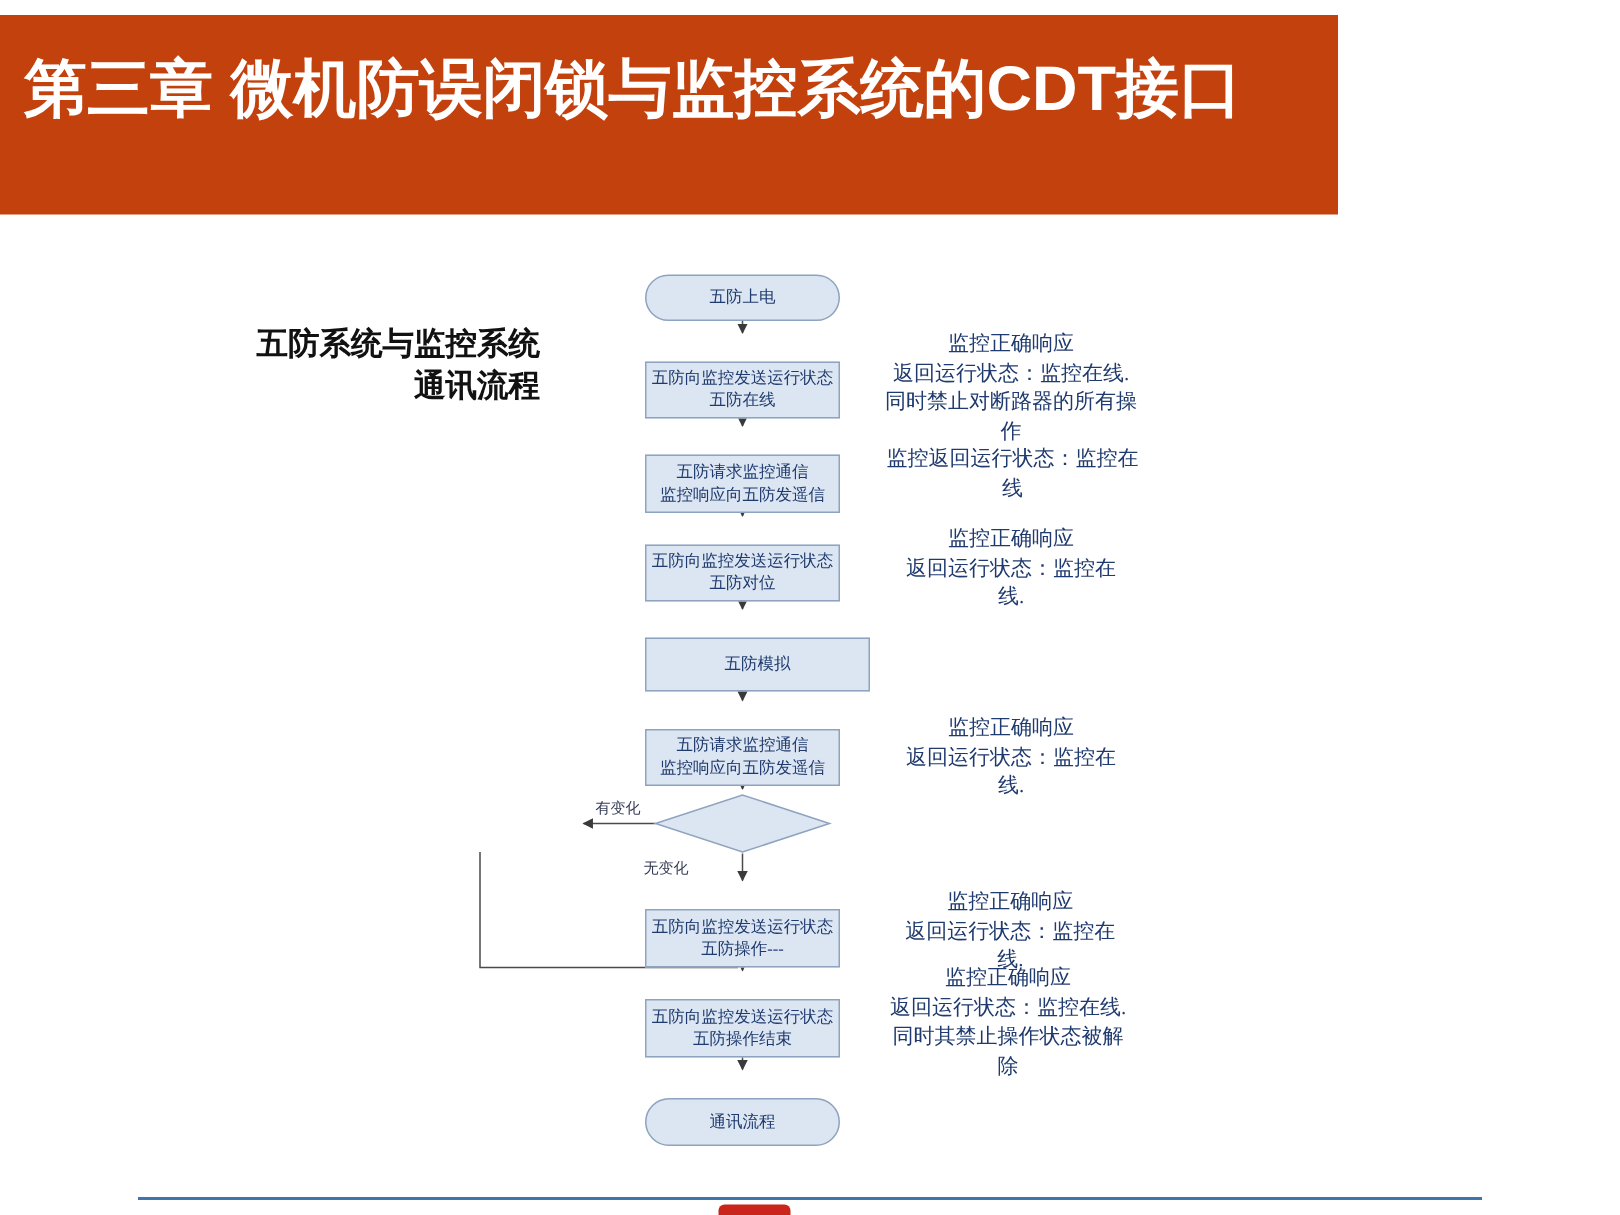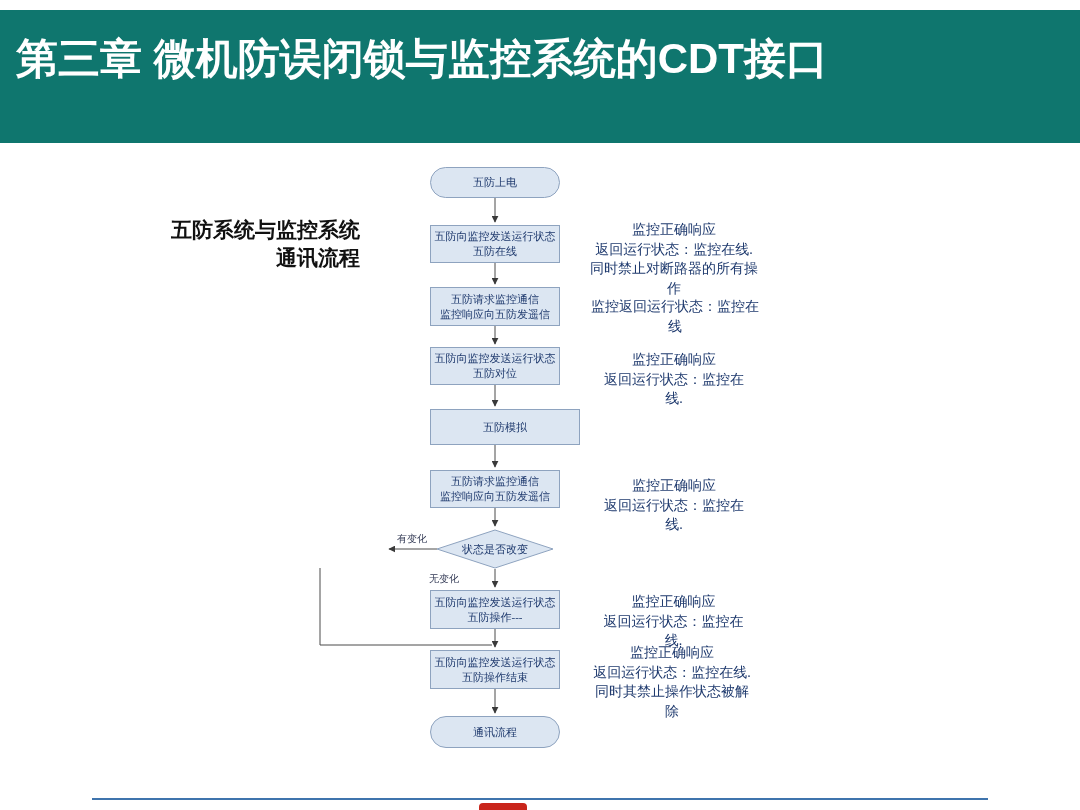--- a/index.html
+++ b/index.html
@@ -7,22 +7,22 @@
     position: relative;
     width: 1080px;
     height: 810px;
     background: #ffffff;
     overflow: hidden;
     font-family: "Liberation Sans", sans-serif;
   }
   .title-banner {
     position: absolute;
     left: 0; top: 10px;
-    width: 1080px; height: 133px;
-    background: #0f766e;
+    width: 892px; height: 133px;
+    background: #c2410c;
     box-sizing: border-box;
   }
   .title-banner h1 {
     margin: 0;
     padding: 26px 10px 0 16px;
     font-size: 42px;
     line-height: 1.1;
     font-weight: bold;
     color: #ffffff;
     font-family: "Liberation Sans", sans-serif;
@@ -52,20 +52,21 @@
     border: 1px solid #8ea3bf;
     display: flex;
     align-items: center;
     justify-content: center;
     text-align: center;
     font-size: 11px;
     line-height: 1.35;
     color: #1f3a6e;
     white-space: pre-line;
     font-family: "Liberation Serif", serif;
+    margin-top: 16px;
   }
   .node.oval { border-radius: 16px; }
   .decision-label {
     position: absolute;
     display: flex;
     align-items: center;
     justify-content: center;
     text-align: center;
     font-size: 11px;
     color: #1f3a6e;
@@ -143,21 +144,20 @@
 监控响应向五防发遥信</div>
 
   <div class="node" style="left:430px;top:347px;width:130px;height:38px">五防向监控发送运行状态
 五防对位</div>
 
   <div class="node" style="left:430px;top:409px;width:150px;height:36px">五防模拟</div>
 
   <div class="node" style="left:430px;top:470px;width:130px;height:38px">五防请求监控通信
 监控响应向五防发遥信</div>
 
-  <div class="decision-label" style="left:437px;top:529px;width:116px;height:40px">状态是否改变</div>
 
 
   <div class="node" style="left:430px;top:590px;width:130px;height:39px">五防向监控发送运行状态
 五防操作---</div>
 
   <div class="node" style="left:430px;top:650px;width:130px;height:39px">五防向监控发送运行状态
 五防操作结束</div>
 
   <div class="node oval" style="left:430px;top:716px;width:130px;height:32px">通讯流程</div>
 

